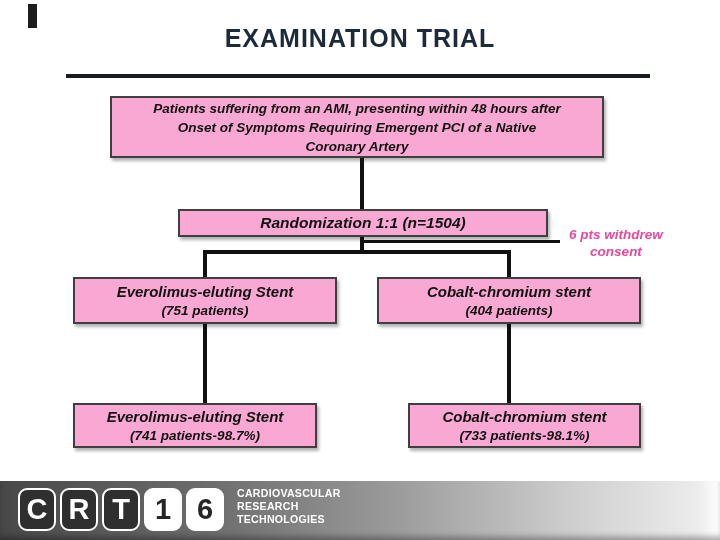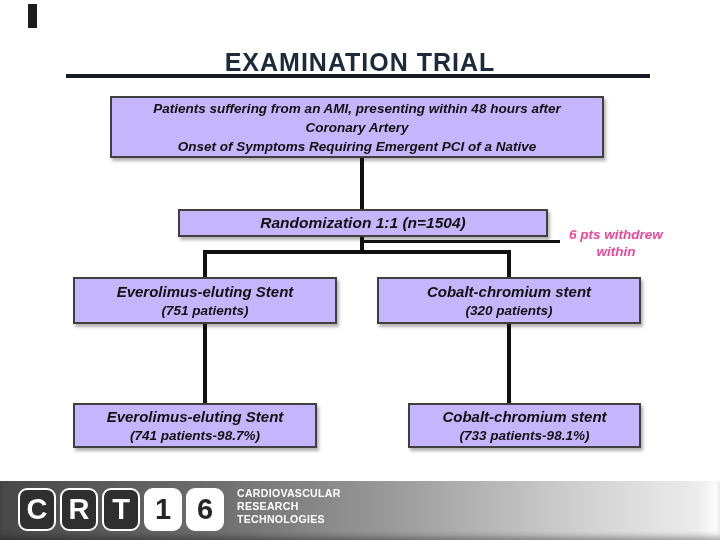--- a/index.html
+++ b/index.html
@@ -5,27 +5,27 @@
   html,body{margin:0;padding:0;background:#888;}
   #slide{
     position:relative;width:720px;height:540px;background:#ffffff;
     font-family:"Liberation Sans",sans-serif;overflow:hidden;
   }
   [data-interactable]{box-sizing:border-box;}
 
   .topleft-mark{position:absolute;left:28px;top:4px;width:9px;height:24px;background:#1c1c1c;}
 
   .slide-title{
-    position:absolute;left:0;top:48px;width:720px;text-align:center;
+    position:absolute;left:0;top:24px;width:720px;text-align:center;
     font-size:25px;font-weight:bold;letter-spacing:1px;color:#1c2a3a;
   }
   .title-underline{position:absolute;left:66px;top:74px;width:584px;height:4px;background:#181c22;}
 
   .fc-box{
-    position:absolute;background:#c4b5fd;border:2px solid #3f3f3f;
+    position:absolute;background:#f9a8d4;border:2px solid #3f3f3f;
     box-shadow:2px 3px 3px rgba(0,0,0,0.30);
     display:flex;flex-direction:column;align-items:center;justify-content:center;
     font-style:italic;font-weight:bold;color:#111;text-align:center;
   }
   .fc-box .big{font-size:15px;line-height:20px;}
   .fc-box .small{font-size:13.5px;line-height:18px;text-align:right;}
 
   .box-population{left:110px;top:96px;width:494px;height:62px;}
   .box-population .ln{font-size:13.5px;line-height:19px;}
   .box-randomization{left:178px;top:209px;width:370px;height:28px;}
@@ -76,50 +76,50 @@
 
 <div id="slide" data-interactable="false">
 
   <div class="topleft-mark" data-interactable="false"></div>
 
   <div class="slide-title" data-interactable="false">EXAMINATION TRIAL</div>
   <div class="title-underline" data-interactable="false"></div>
 
   <div class="fc-box box-population" data-interactable="false">
     <div class="ln" data-interactable="false">Patients suffering from an AMI, presenting within 48 hours after</div>
+    <div class="ln" data-interactable="false">Onset of Symptoms Requiring Emergent PCI of a Native</div>
     <div class="ln" data-interactable="false">Coronary Artery</div>
-    <div class="ln" data-interactable="false">Onset of Symptoms Requiring Emergent PCI of a Native</div>
   </div>
 
   <div class="conn conn-top" data-interactable="false"></div>
 
   <div class="fc-box box-randomization" data-interactable="false">
     <div class="big" data-interactable="false">Randomization 1:1 (n=1504)</div>
   </div>
 
   <div class="conn conn-mid" data-interactable="false"></div>
   <div class="conn conn-withdrew" data-interactable="false"></div>
 
   <div class="note note-withdrew" data-interactable="false">
     <div data-interactable="false">6 pts withdrew</div>
-    <div data-interactable="false">within</div>
+    <div data-interactable="false">consent</div>
   </div>
 
   <div class="conn conn-branch" data-interactable="false"></div>
   <div class="conn conn-drop-l1" data-interactable="false"></div>
   <div class="conn conn-drop-r1" data-interactable="false"></div>
 
   <div class="fc-box box-arm-left" data-interactable="false">
     <div class="big" data-interactable="false">Everolimus-eluting Stent</div>
     <div class="small" data-interactable="false">(751 patients)</div>
   </div>
 
   <div class="fc-box box-arm-right" data-interactable="false">
     <div class="big" data-interactable="false">Cobalt-chromium stent</div>
-    <div class="small" data-interactable="false">(320 patients)</div>
+    <div class="small" data-interactable="false">(404 patients)</div>
   </div>
 
   <div class="conn conn-drop-l2" data-interactable="false"></div>
   <div class="conn conn-drop-r2" data-interactable="false"></div>
 
   <div class="fc-box box-fu-left" data-interactable="false">
     <div class="big" data-interactable="false">Everolimus-eluting Stent</div>
     <div class="small" data-interactable="false">(741 patients-98.7%)</div>
   </div>
 

